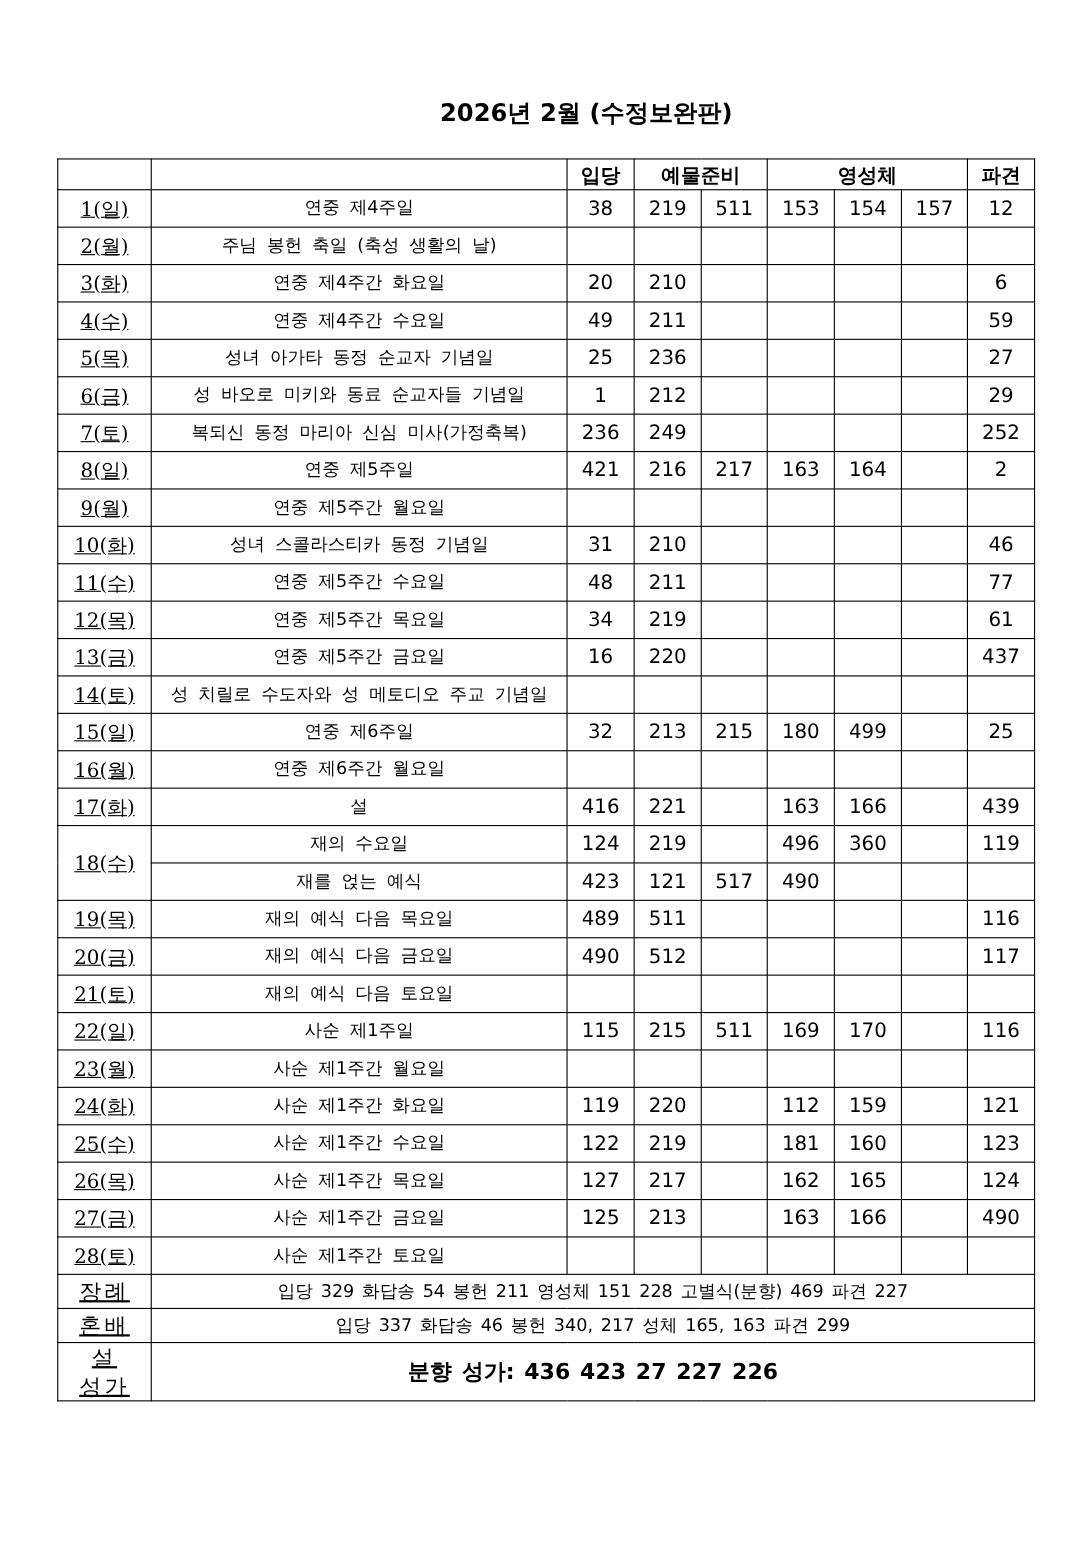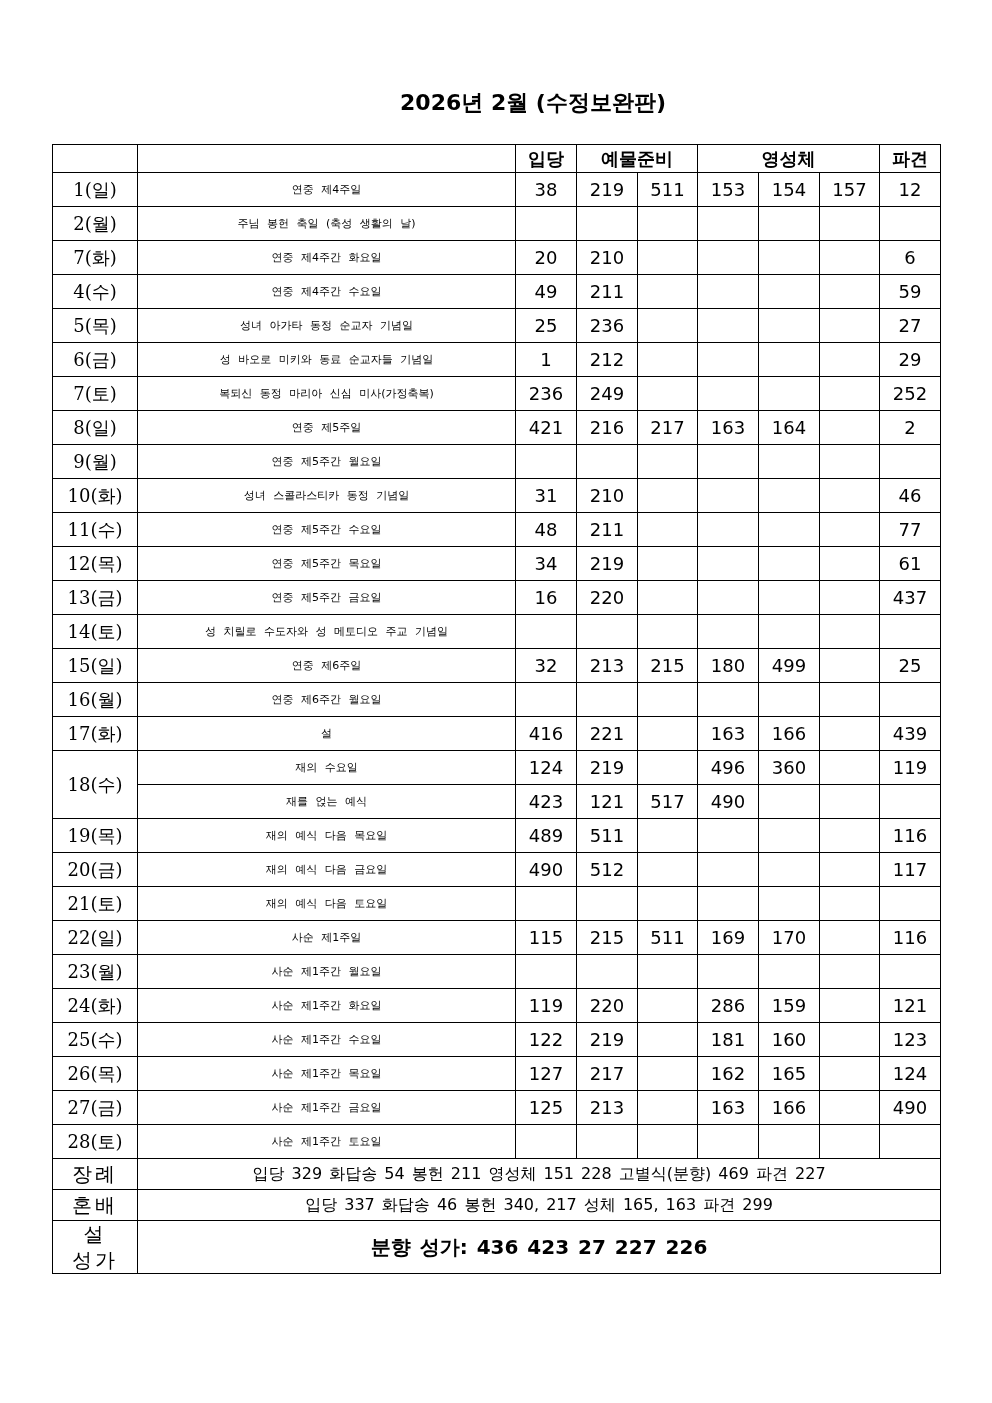--- a/index.html
+++ b/index.html
@@ -10,22 +10,22 @@
     }
     table.sched {
       position: absolute; left: 52px; top: 144px; border-collapse: collapse;
       table-layout: fixed; width: 889px;
     }
     table.sched td {
       border: 1.3px solid #000; padding: 0; text-align: center; vertical-align: middle;
       font-family: "DejaVu Sans", sans-serif; font-size: 17px; height: 33px; overflow: hidden; white-space: nowrap;
     }
     table.sched tr.hdr td { height: 27px; font-weight: bold; font-size: 18px; }
-    table.sched td.date { font-family: "DejaVu Serif", serif; font-size: 18px; }
-    table.sched td.name { font-size: 11px; word-spacing: 4px; }
+    table.sched td.date { font-family: "DejaVu Serif", serif; font-size: 18px; text-decoration: underline; }
+    table.sched td.name { font-size: 16px; word-spacing: 4px; }
     table.sched td.num { font-size: 18px; }
     table.sched tr.foot td { height: 30px; font-size: 16px; word-spacing: 2px; }
     table.sched tr.foot td.date { font-size: 20px; letter-spacing: 3px; }
     table.sched tr.last td { height: 51px; }
     table.sched tr.last td.big { font-weight: bold; font-size: 20px; }
     table.sched tr.last td.date { line-height: 26px; white-space: normal; }
   </style>
 </head>
 <body>
 
@@ -68,21 +68,21 @@
         <td class="name">주님 봉헌 축일 (축성 생활의 날)</td>
         <td class="num"></td>
         <td class="num"></td>
         <td class="num"></td>
         <td class="num"></td>
         <td class="num"></td>
         <td class="num"></td>
         <td class="num"></td>
       </tr>
       <tr>
-        <td class="date">7(화)</td>
+        <td class="date">3(화)</td>
         <td class="name">연중 제4주간 화요일</td>
         <td class="num">20</td>
         <td class="num">210</td>
         <td class="num"></td>
         <td class="num"></td>
         <td class="num"></td>
         <td class="num"></td>
         <td class="num">6</td>
       </tr>
       <tr>
@@ -314,21 +314,21 @@
         <td class="num"></td>
         <td class="num"></td>
         <td class="num"></td>
       </tr>
       <tr>
         <td class="date">24(화)</td>
         <td class="name">사순 제1주간 화요일</td>
         <td class="num">119</td>
         <td class="num">220</td>
         <td class="num"></td>
-        <td class="num">286</td>
+        <td class="num">112</td>
         <td class="num">159</td>
         <td class="num"></td>
         <td class="num">121</td>
       </tr>
       <tr>
         <td class="date">25(수)</td>
         <td class="name">사순 제1주간 수요일</td>
         <td class="num">122</td>
         <td class="num">219</td>
         <td class="num"></td>

